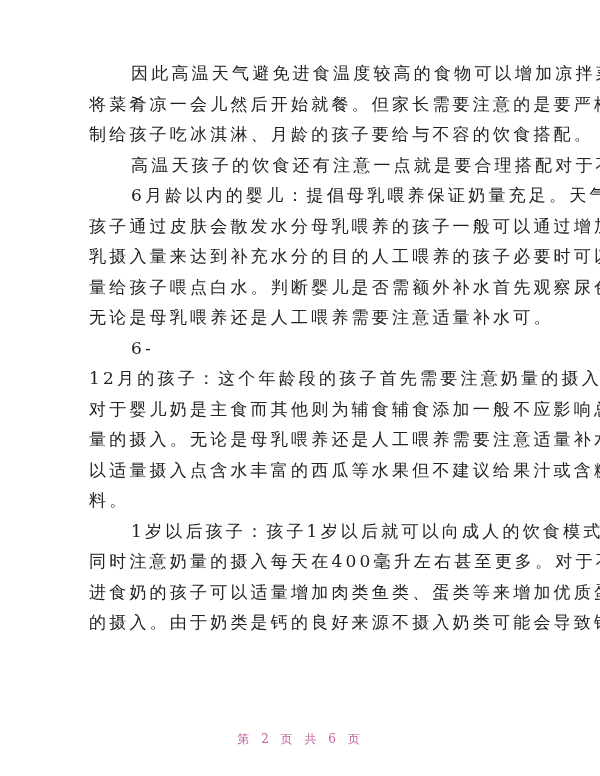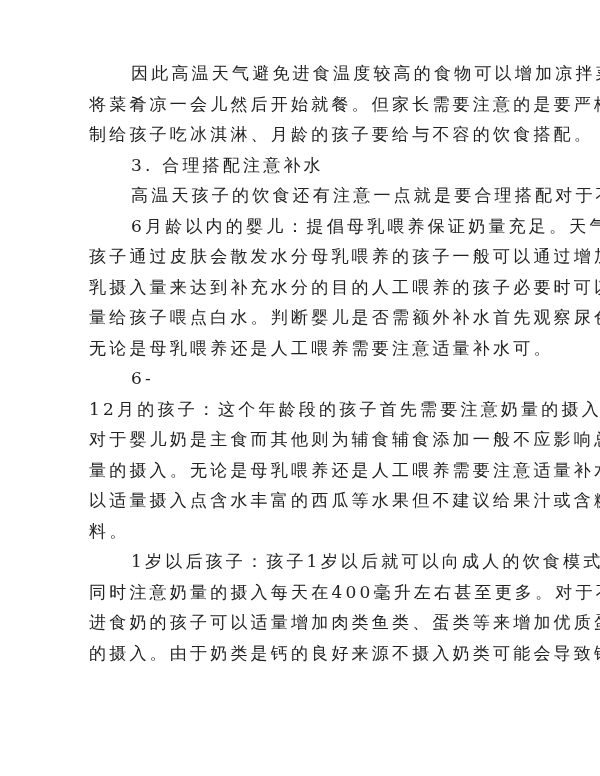--- a/index.html
+++ b/index.html
@@ -49,32 +49,34 @@
     }
   </style>
 </head>
 <body style="color: rgb(34, 34, 34);">
 
 <div class="page">
   <div class="content">
     <div class="line indent">因此高温天气避免进食温度较高的食物可以增加凉拌菜或</div>
     <div class="line">将菜肴凉一会儿然后开始就餐。但家长需要注意的是要严格控</div>
     <div class="line">制给孩子吃冰淇淋、月龄的孩子要给与不容的饮食搭配。</div>
-    <div class="line indent">3. 合理搭配注意补水</div>
     <div class="line indent">高温天孩子的饮食还有注意一点就是要合理搭配对于不同</div>
     <div class="line indent">6月龄以内的婴儿：提倡母乳喂养保证奶量充足。天气热</div>
     <div class="line">孩子通过皮肤会散发水分母乳喂养的孩子一般可以通过增加母</div>
     <div class="line">乳摄入量来达到补充水分的目的人工喂养的孩子必要时可以适</div>
     <div class="line">量给孩子喂点白水。判断婴儿是否需额外补水首先观察尿色若</div>
     <div class="line">无论是母乳喂养还是人工喂养需要注意适量补水可。</div>
     <div class="line indent">6-</div>
     <div class="line">12月的孩子：这个年龄段的孩子首先需要注意奶量的摄入因为</div>
     <div class="line">对于婴儿奶是主食而其他则为辅食辅食添加一般不应影响总奶</div>
     <div class="line">量的摄入。无论是母乳喂养还是人工喂养需要注意适量补水可</div>
     <div class="line">以适量摄入点含水丰富的西瓜等水果但不建议给果汁或含糖饮</div>
     <div class="line">料。</div>
     <div class="line indent">1岁以后孩子：孩子1岁以后就可以向成人的饮食模式过渡</div>
     <div class="line">同时注意奶量的摄入每天在400毫升左右甚至更多。对于不肯</div>
     <div class="line">进食奶的孩子可以适量增加肉类鱼类、蛋类等来增加优质蛋白</div>
     <div class="line">的摄入。由于奶类是钙的良好来源不摄入奶类可能会导致钙摄</div>
   </div>
 
+  <div class="footer" style="color: rgb(192, 96, 154);">
+    <span>第 2 页 共 6 页</span>
+  </div>
 </div>
 
 </body></html>

